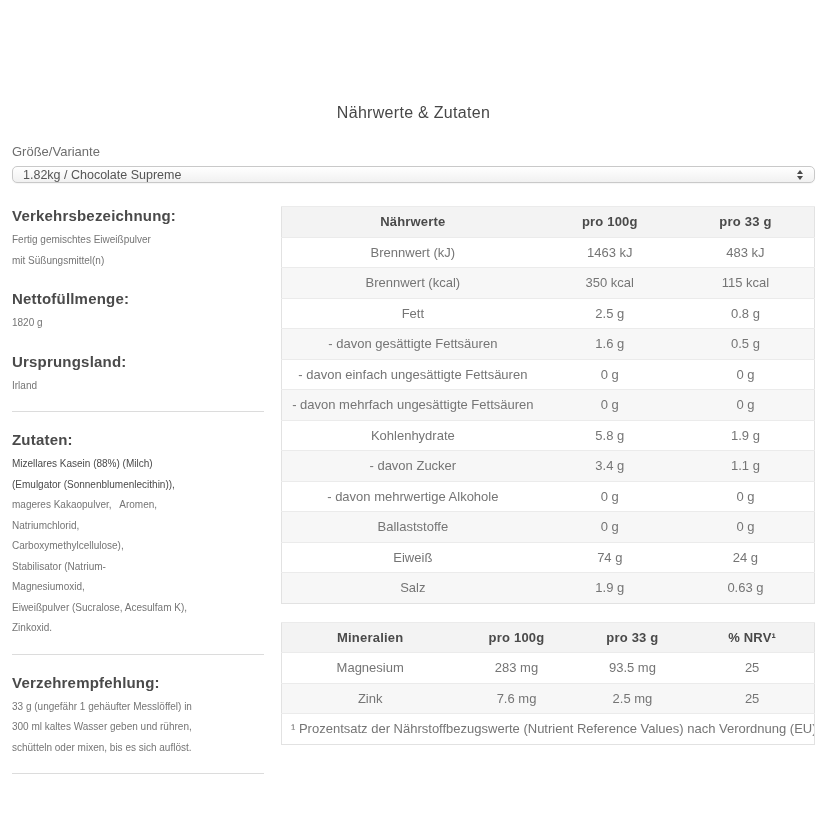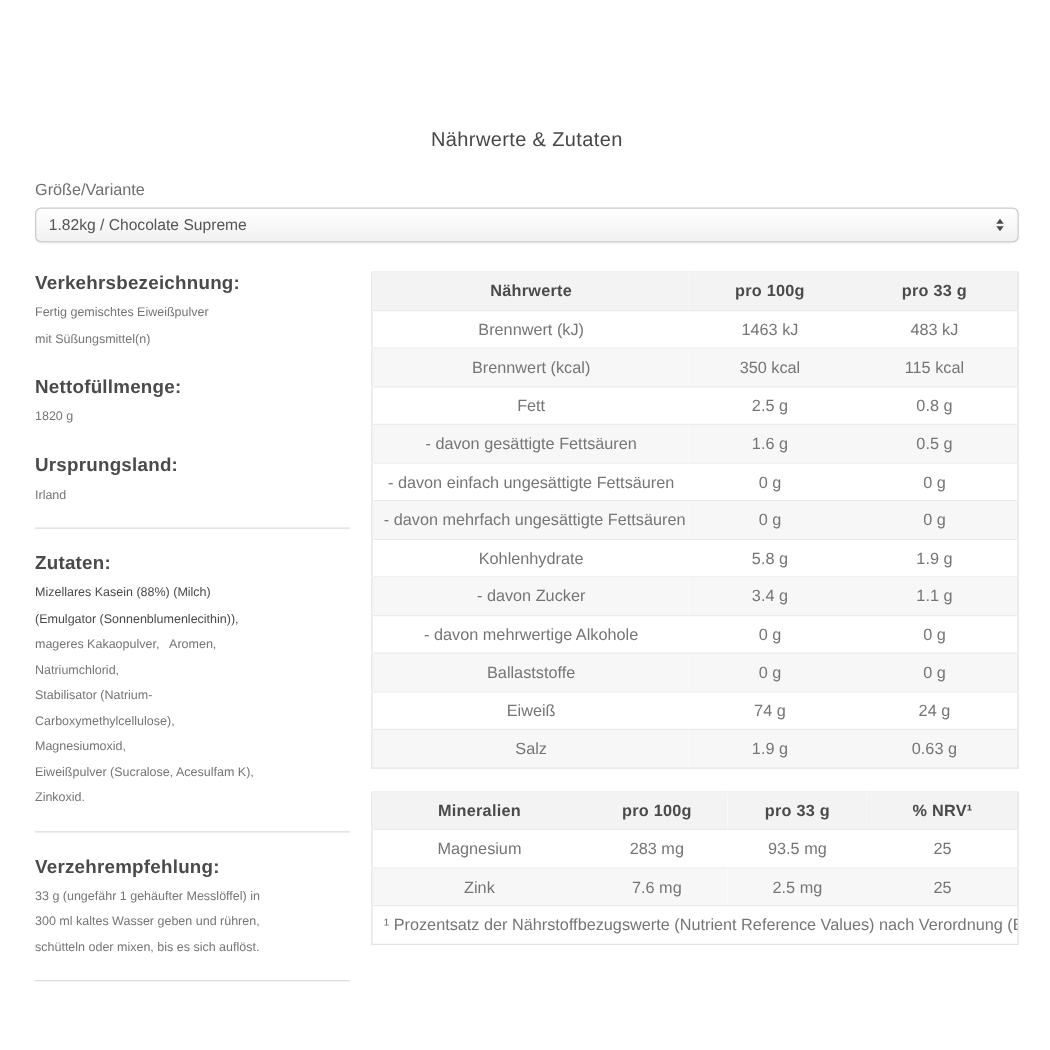--- a/index.html
+++ b/index.html
@@ -13,39 +13,39 @@
   }
   * { box-sizing: border-box; }
   html, body {
     margin: 0;
     background: #ffffff;
     font-family: "Liberation Sans", "DejaVu Sans", sans-serif;
   }
   .page {
     width: 840px;
     height: 840px;
-    padding: 104px 25px 0 28px;
+    padding: 104px 25px 0 12px;
     overflow: hidden;
   }
   .title {
     margin: 0 0 22px 0;
     text-align: center;
     font-size: 16px;
     font-weight: 400;
     color: #474747;
     letter-spacing: 0.3px;
   }
   .variant-label {
     font-size: 13px;
     color: #6e6e6e;
     margin-bottom: 7px;
   }
   .select {
     position: relative;
-    height: 28px;
+    height: 17px;
     display: flex;
     align-items: center;
     border: 1px solid #c9c9c9;
     border-radius: 5px;
     background: linear-gradient(#ffffff, #f1f1f1);
     box-shadow: 0 1px 1px rgba(0,0,0,0.04);
     padding: 0 28px 0 10px;
     cursor: pointer;
   }
   .select-value {
@@ -167,22 +167,22 @@
         <div class="sec-heading">Nettofüllmenge:</div>
         <div class="sec-line">1820 g</div>
         <div class="sec-heading">Ursprungsland:</div>
         <div class="sec-line">Irland</div>
         <hr class="divider">
         <div class="sec-heading">Zutaten:</div>
         <div class="sec-line bold">Mizellares Kasein (88%) (Milch)</div>
         <div class="sec-line bold">(Emulgator (Sonnenblumenlecithin)),</div>
         <div class="sec-line">mageres Kakaopulver,   Aromen,</div>
         <div class="sec-line">Natriumchlorid,</div>
+        <div class="sec-line">Carboxymethylcellulose),</div>
         <div class="sec-line">Stabilisator (Natrium-</div>
-        <div class="sec-line">Carboxymethylcellulose),</div>
         <div class="sec-line">Magnesiumoxid,</div>
         <div class="sec-line">Eiweißpulver (Sucralose, Acesulfam K),</div>
         <div class="sec-line">Zinkoxid.</div>
         <hr class="divider">
         <div class="sec-heading">Verzehrempfehlung:</div>
         <div class="sec-line">33 g (ungefähr 1 gehäufter Messlöffel) in</div>
         <div class="sec-line">300 ml kaltes Wasser geben und rühren,</div>
         <div class="sec-line">schütteln oder mixen, bis es sich auflöst.</div>
         <hr class="divider">
       </div>

